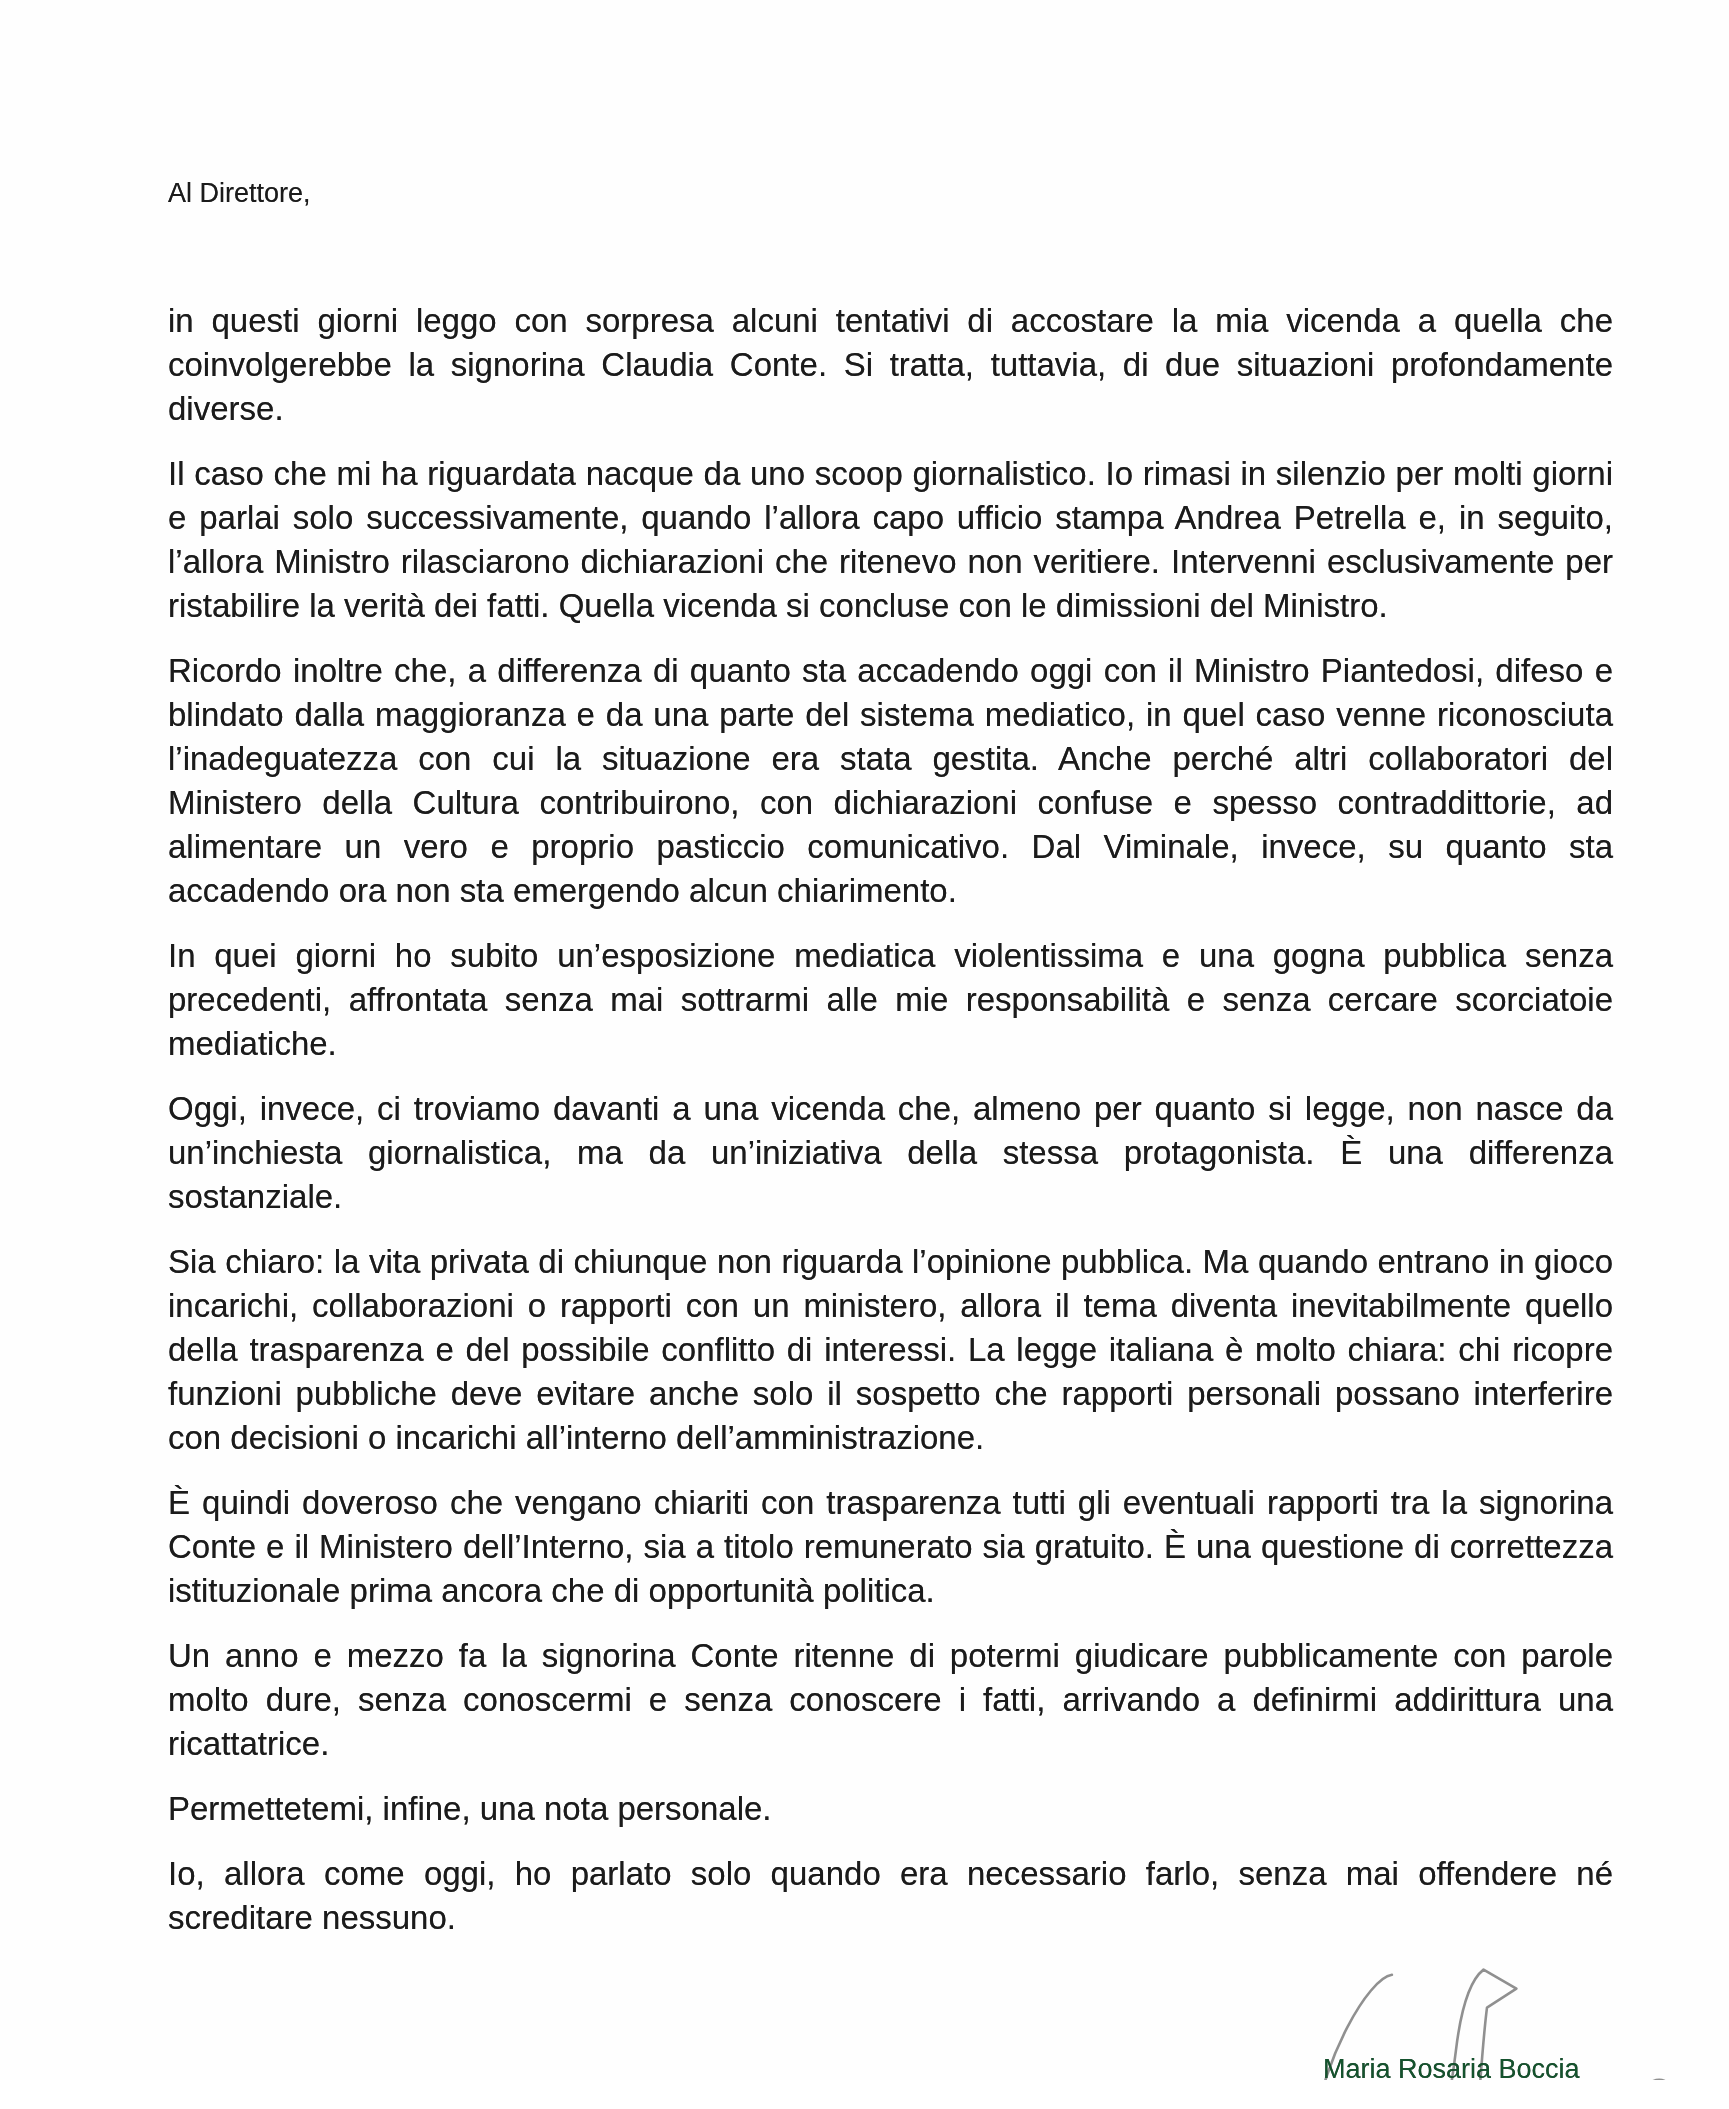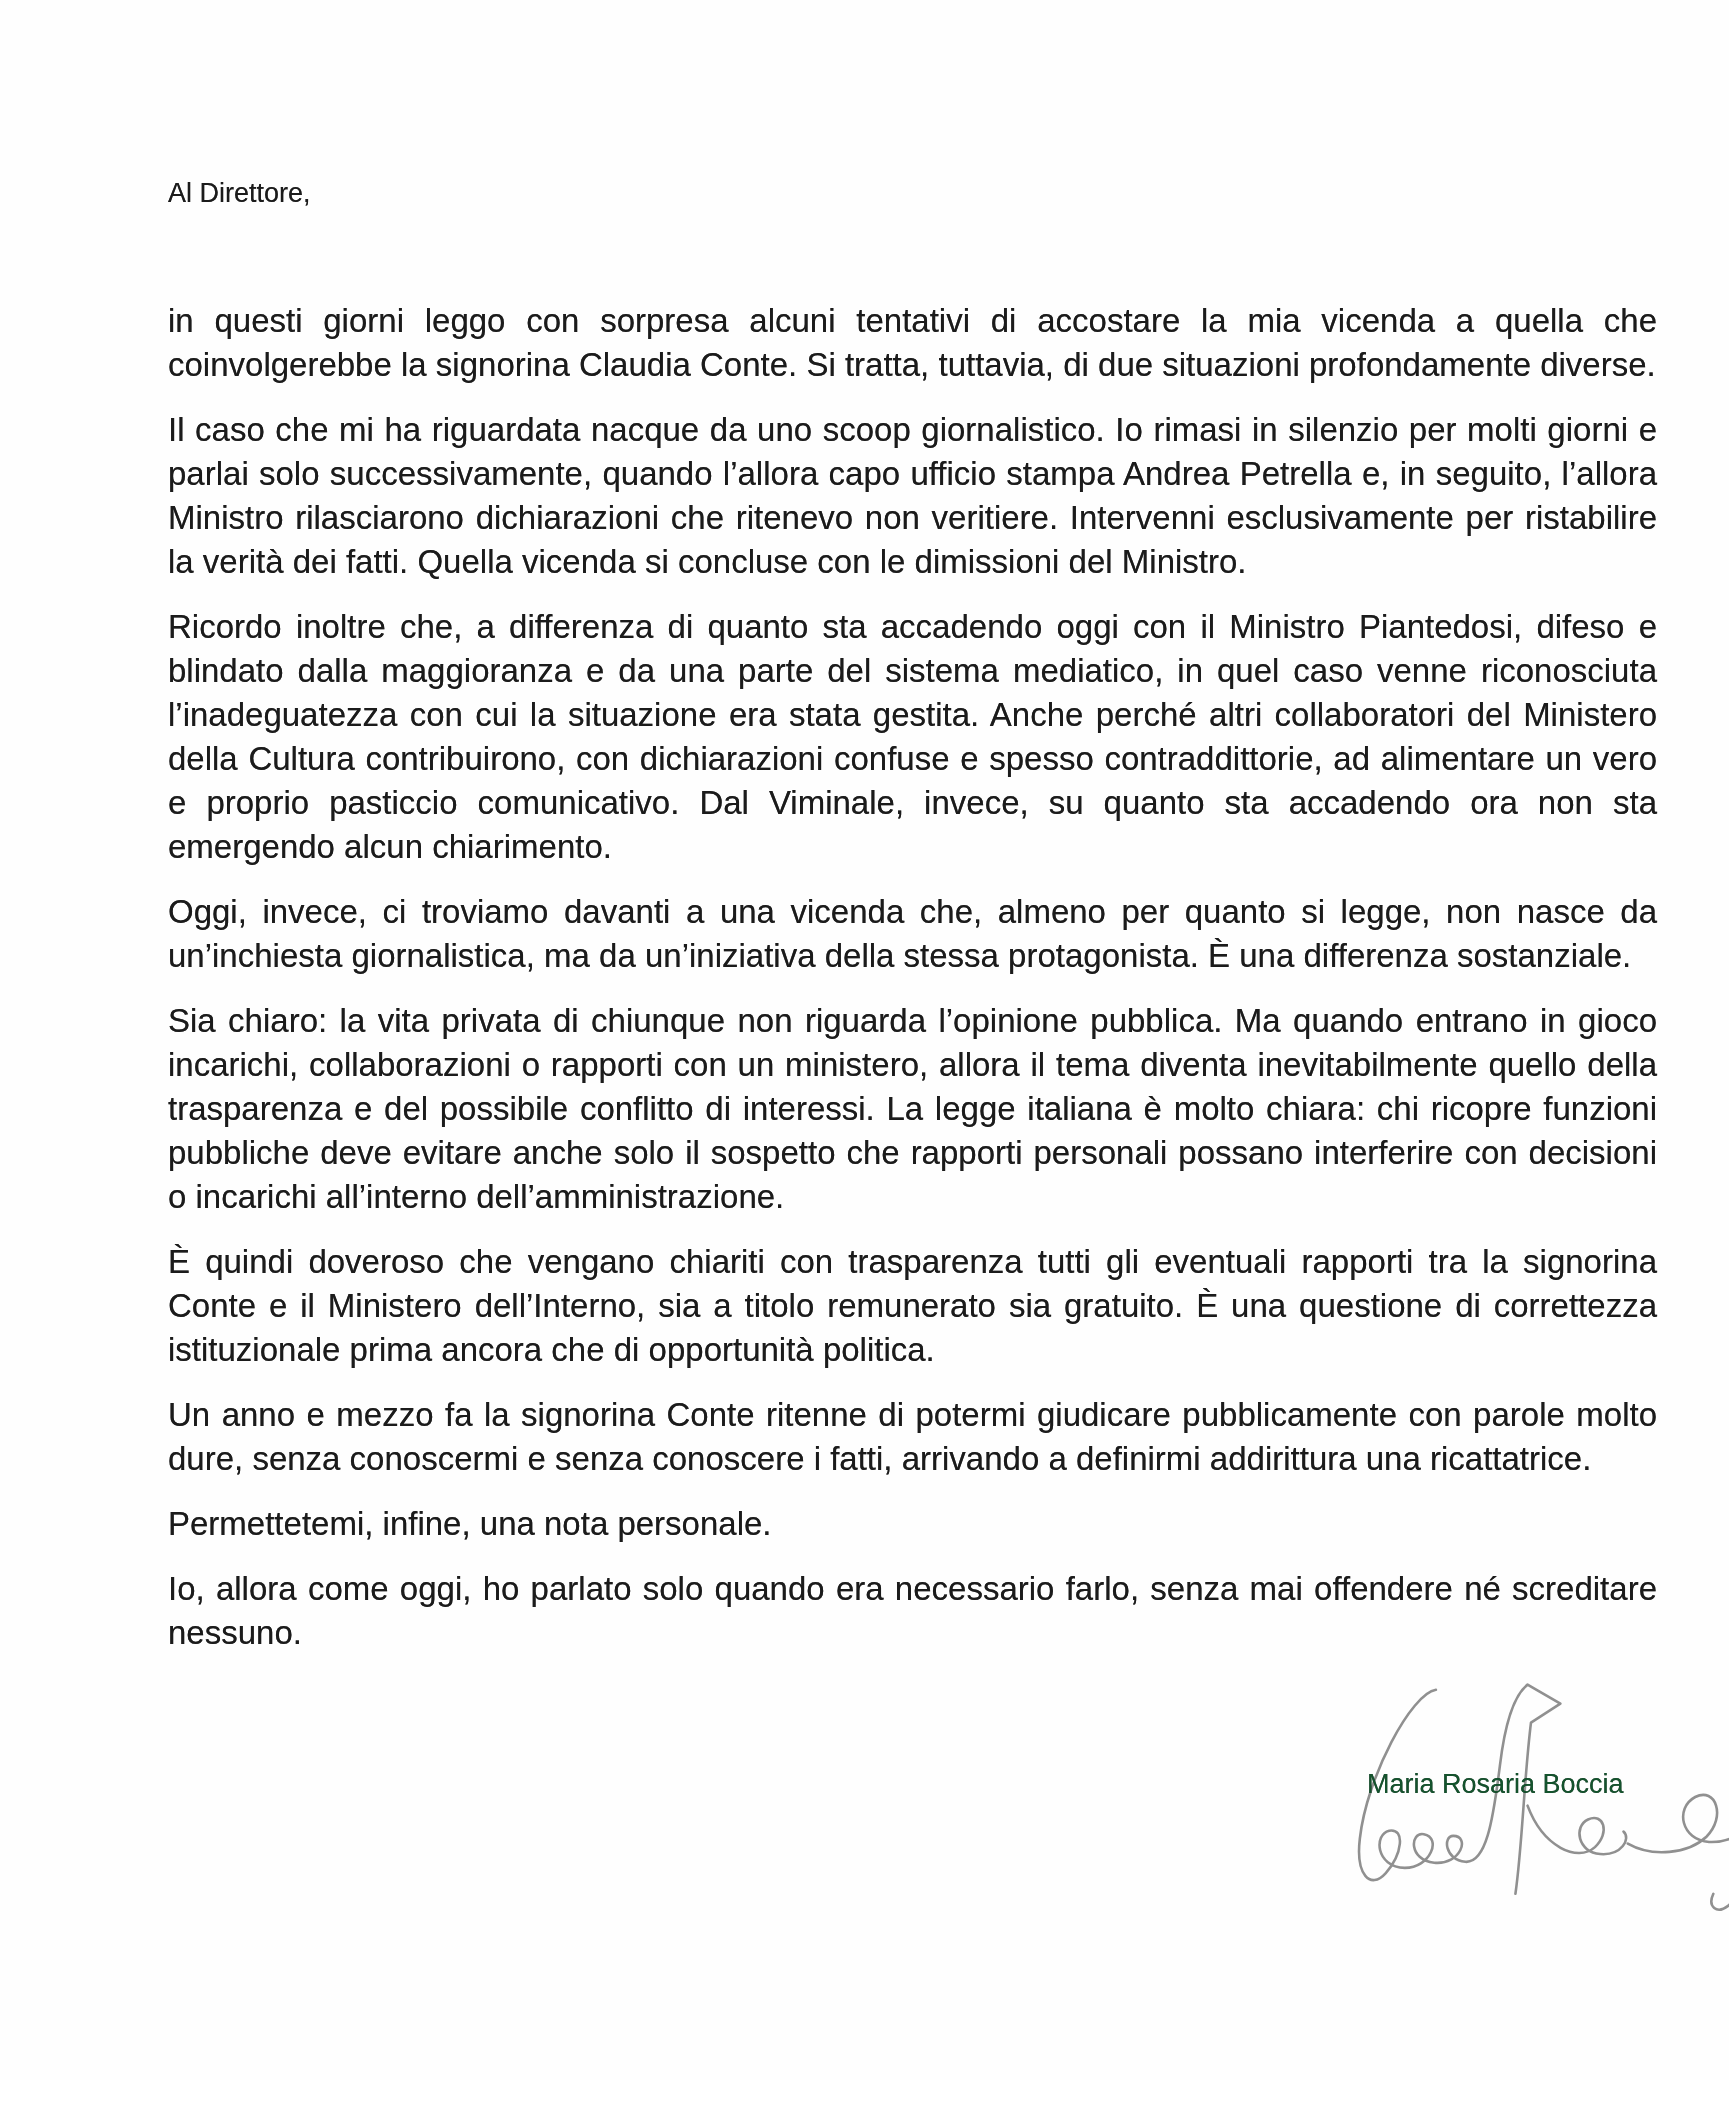--- a/index.html
+++ b/index.html
@@ -6,21 +6,21 @@
     margin: 0;
     padding: 0;
     background: #ffffff;
   }
   .page {
     position: relative;
     width: 1729px;
     height: 2080px;
     background: #fefefe;
     box-sizing: border-box;
-    padding: 171px 72px 0 168px;
+    padding: 171px 116px 0 168px;
     font-family: "Liberation Sans", "DejaVu Sans", sans-serif;
     color: #1b1b1b;
     overflow: hidden;
   }
   .salutation {
     margin: 0 0 84px 0;
     font-size: 27px;
     line-height: 44px;
     text-shadow: 0 0 0.5px rgba(0,0,0,0.65);
   }
@@ -58,20 +58,21 @@
 <body>
 
 <div class="page">
 
   <p class="salutation">Al Direttore,</p>
 
   <div class="body-text">
     <p>in questi giorni leggo con sorpresa alcuni tentativi di accostare la mia vicenda a quella che coinvolgerebbe la signorina Claudia Conte. Si tratta, tuttavia, di due situazioni profondamente diverse.</p>
     <p>Il caso che mi ha riguardata nacque da uno scoop giornalistico. Io rimasi in silenzio per molti giorni e parlai solo successivamente, quando l’allora capo ufficio stampa Andrea Petrella e, in seguito, l’allora Ministro rilasciarono dichiarazioni che ritenevo non veritiere. Intervenni esclusivamente per ristabilire la verità dei fatti. Quella vicenda si concluse con le dimissioni del Ministro.</p>
     <p>Ricordo inoltre che, a differenza di quanto sta accadendo oggi con il Ministro Piantedosi, difeso e blindato dalla maggioranza e da una parte del sistema mediatico, in quel caso venne riconosciuta l’inadeguatezza con cui la situazione era stata gestita. Anche perché altri collaboratori del Ministero della Cultura contribuirono, con dichiarazioni confuse e spesso contraddittorie, ad alimentare un vero e proprio pasticcio comunicativo. Dal Viminale, invece, su quanto sta accadendo ora non sta emergendo alcun chiarimento.</p>
+    <p>In quei giorni ho subito un’esposizione mediatica violentissima e una gogna pubblica senza precedenti, affrontata senza mai sottrarmi alle mie responsabilità e senza cercare scorciatoie mediatiche.</p>
     <p>Oggi, invece, ci troviamo davanti a una vicenda che, almeno per quanto si legge, non nasce da un’inchiesta giornalistica, ma da un’iniziativa della stessa protagonista. È una differenza sostanziale.</p>
     <p>Sia chiaro: la vita privata di chiunque non riguarda l’opinione pubblica. Ma quando entrano in gioco incarichi, collaborazioni o rapporti con un ministero, allora il tema diventa inevitabilmente quello della trasparenza e del possibile conflitto di interessi. La legge italiana è molto chiara: chi ricopre funzioni pubbliche deve evitare anche solo il sospetto che rapporti personali possano interferire con decisioni o incarichi all’interno dell’amministrazione.</p>
     <p>È quindi doveroso che vengano chiariti con trasparenza tutti gli eventuali rapporti tra la signorina Conte e il Ministero dell’Interno, sia a titolo remunerato sia gratuito. È una questione di correttezza istituzionale prima ancora che di opportunità politica.</p>
     <p>Un anno e mezzo fa la signorina Conte ritenne di potermi giudicare pubblicamente con parole molto dure, senza conoscermi e senza conoscere i fatti, arrivando a definirmi addirittura una ricattatrice.</p>
     <p>Permettetemi, infine, una nota personale.</p>
     <p>Io, allora come oggi, ho parlato solo quando era necessario farlo, senza mai offendere né screditare nessuno.</p>
   </div>
 
   <div class="signature-block">
     <svg width="450" height="242" viewBox="0 0 520 280" fill="none" xmlns="http://www.w3.org/2000/svg">

